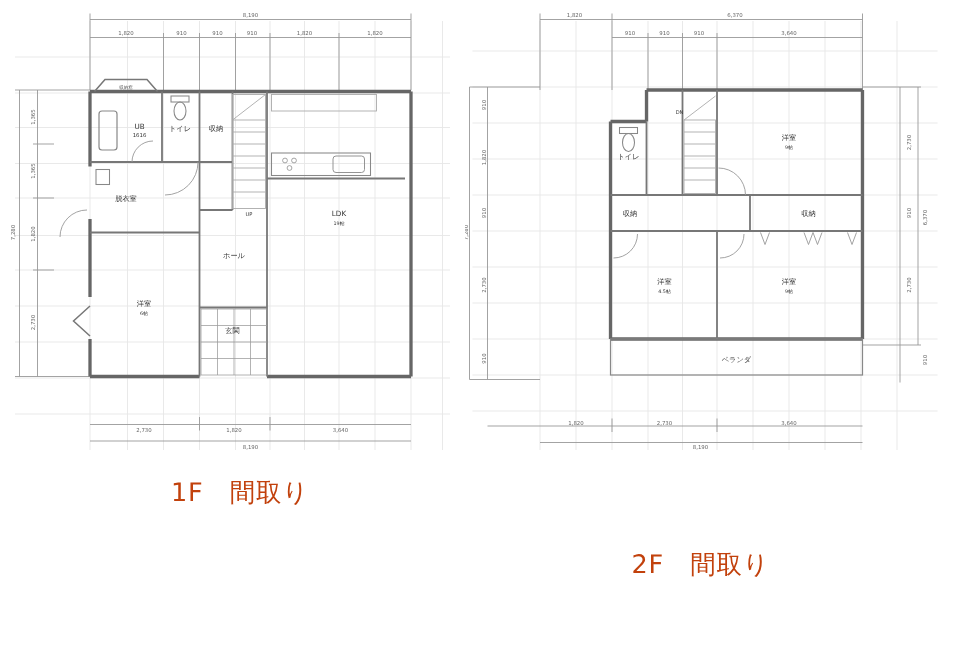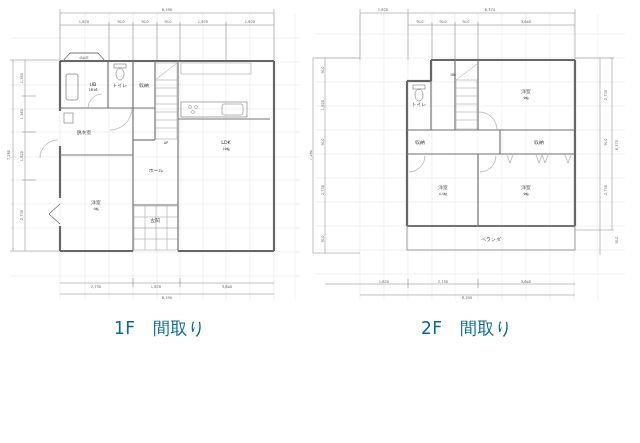--- a/index.html
+++ b/index.html
@@ -1,20 +1,20 @@
 <!DOCTYPE html>
 <html><head>
 <meta charset="utf-8">
 <style>
   html, body { margin:0; padding:0; background:#ffffff; }
   body { width:640px; height:443px; position:relative; overflow:hidden; font-family:"DejaVu Sans", sans-serif; }
   svg text { font-family:"DejaVu Sans", sans-serif; }
-  .caption { position:absolute; top:317px; font-size:17px; color:#0369a1; letter-spacing:0.5px; font-family:"DejaVu Sans", sans-serif; }
+  .caption { position:absolute; top:317px; font-size:17px; color:#c2410c; letter-spacing:0.5px; font-family:"DejaVu Sans", sans-serif; }
   #cap1 { left:114px; }
-  #cap2 { left:421px; }
+  #cap2 { left:421px;margin-top:48px; }
 </style>
 </head>
 <body>
 
 <svg width="320" height="310" viewBox="0 0 320 310" style="position:absolute;left:0;top:0;">
 
   <g stroke="#e6e6e6" stroke-width="0.6">
     <line x1="60" y1="14" x2="60" y2="300"></line>
       <line x1="85" y1="14" x2="85" y2="300"></line>
       <line x1="109" y1="14" x2="109" y2="300"></line>

